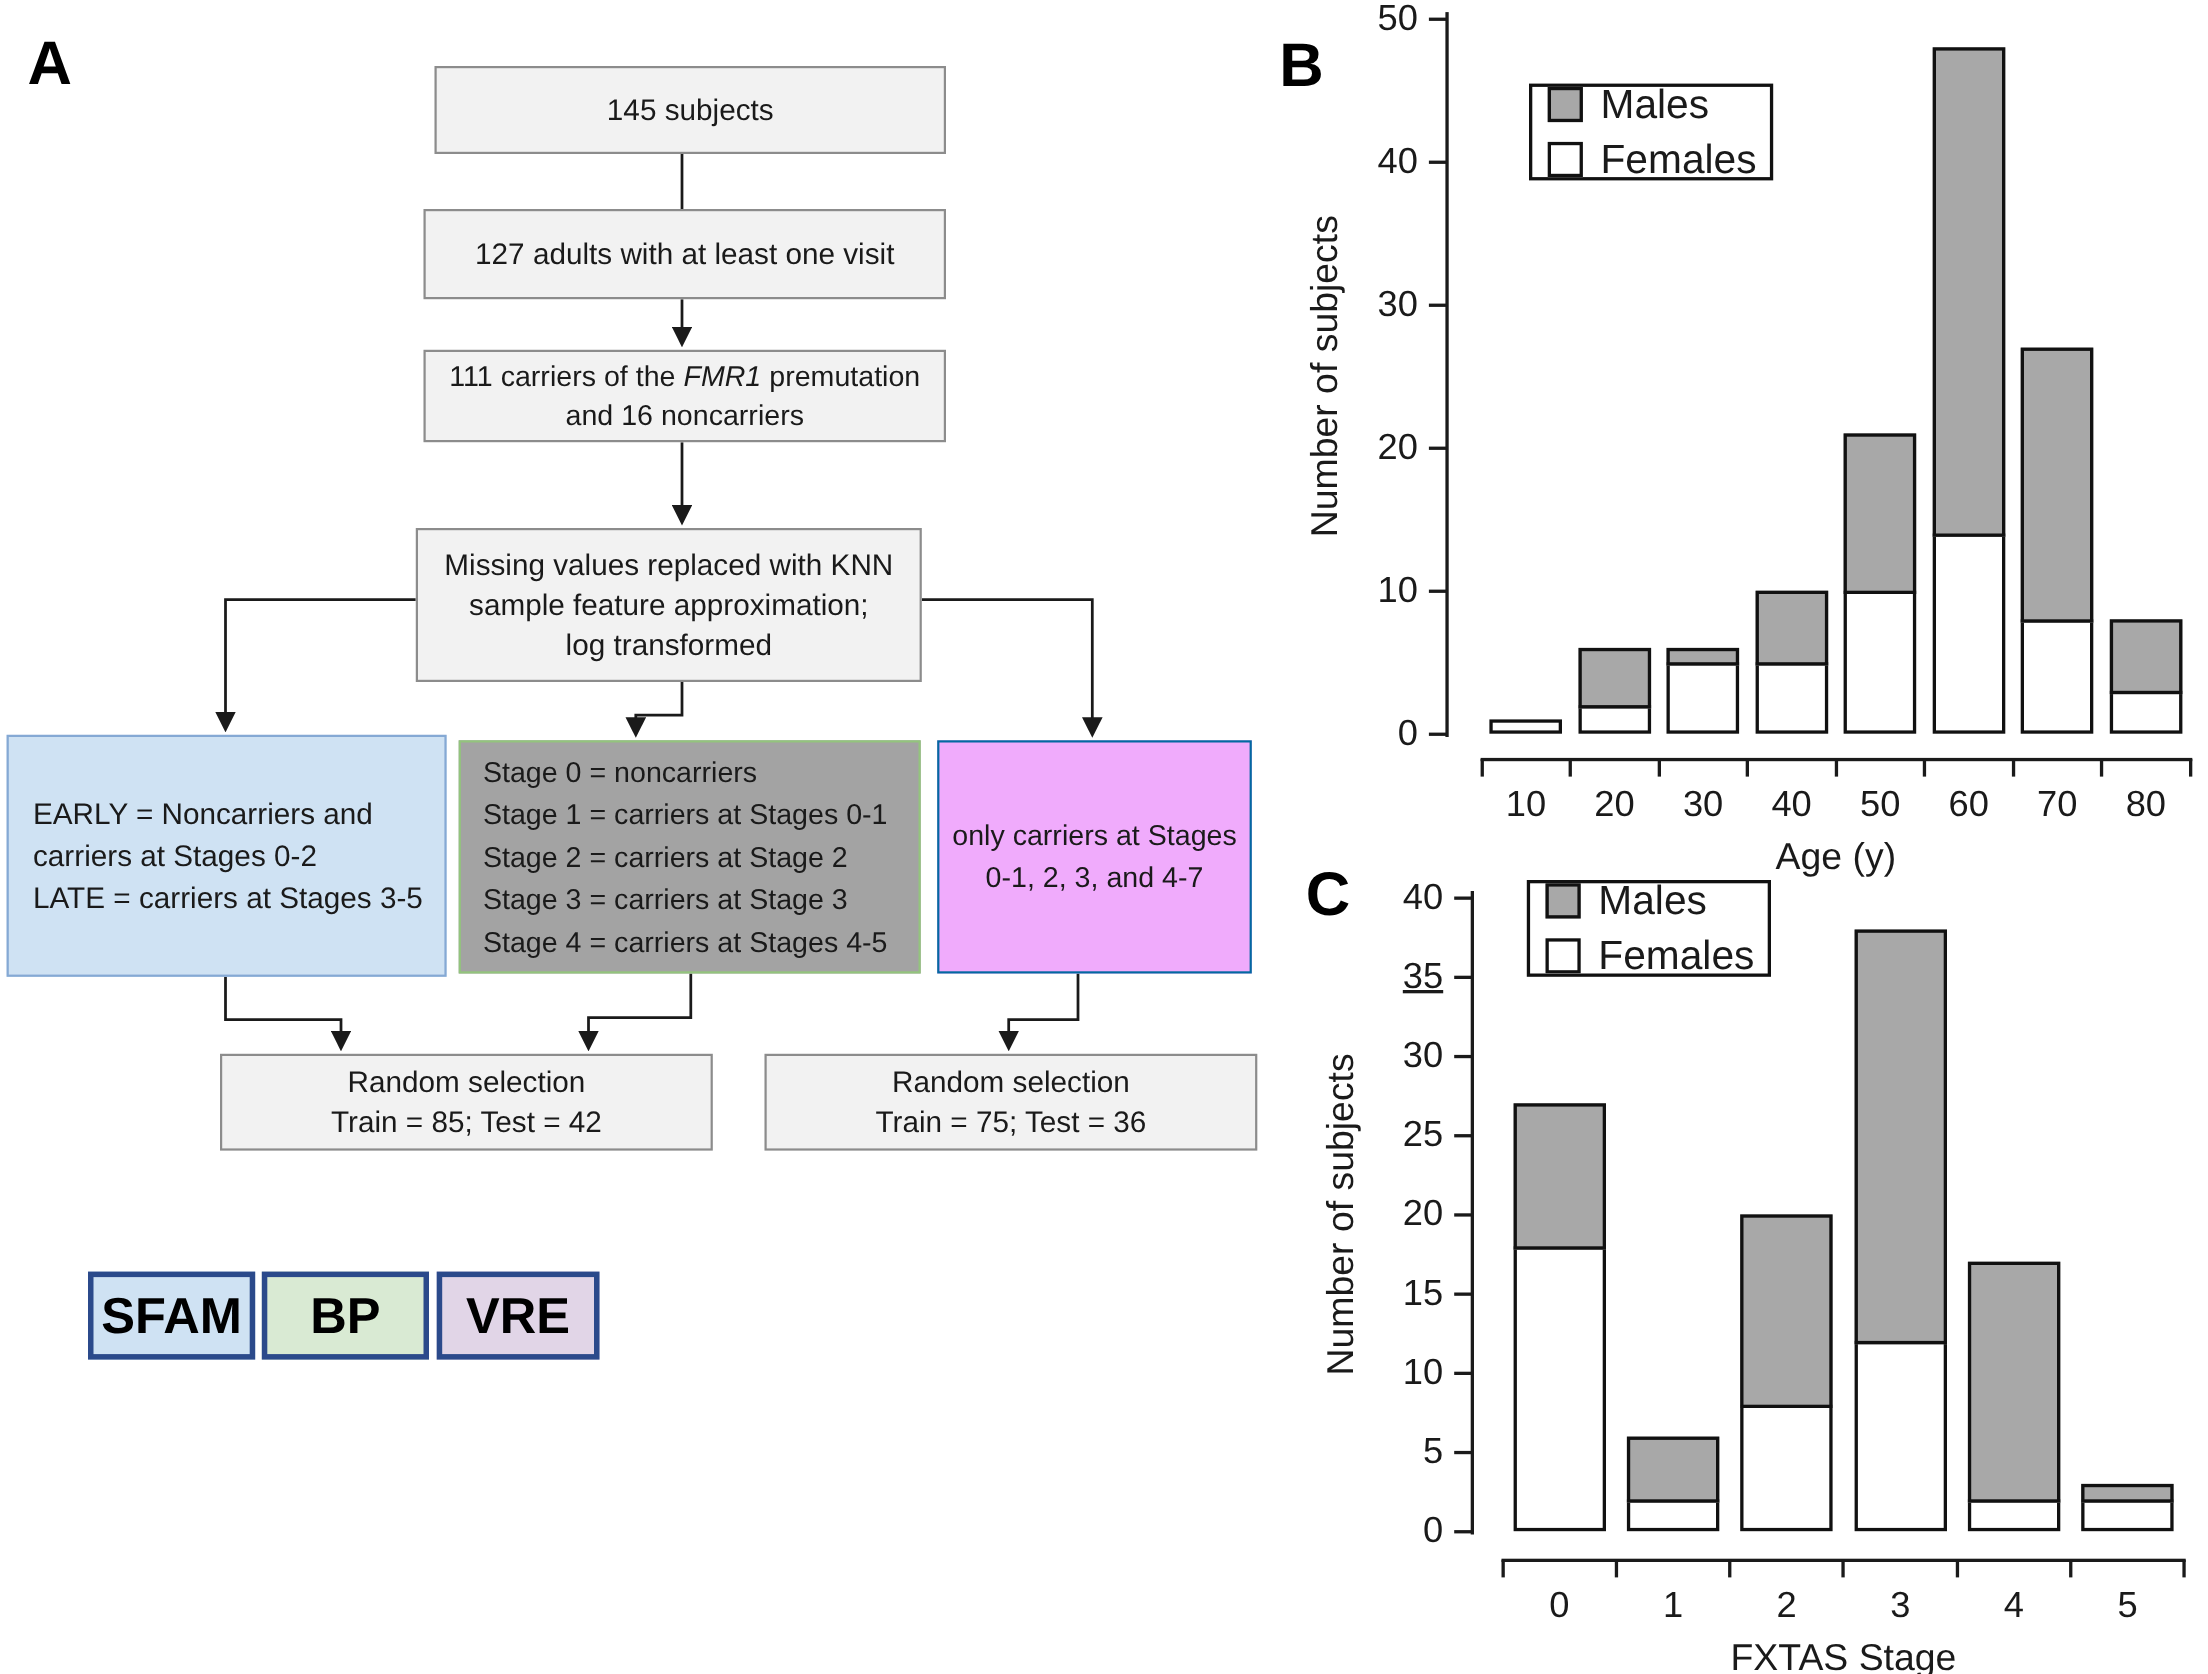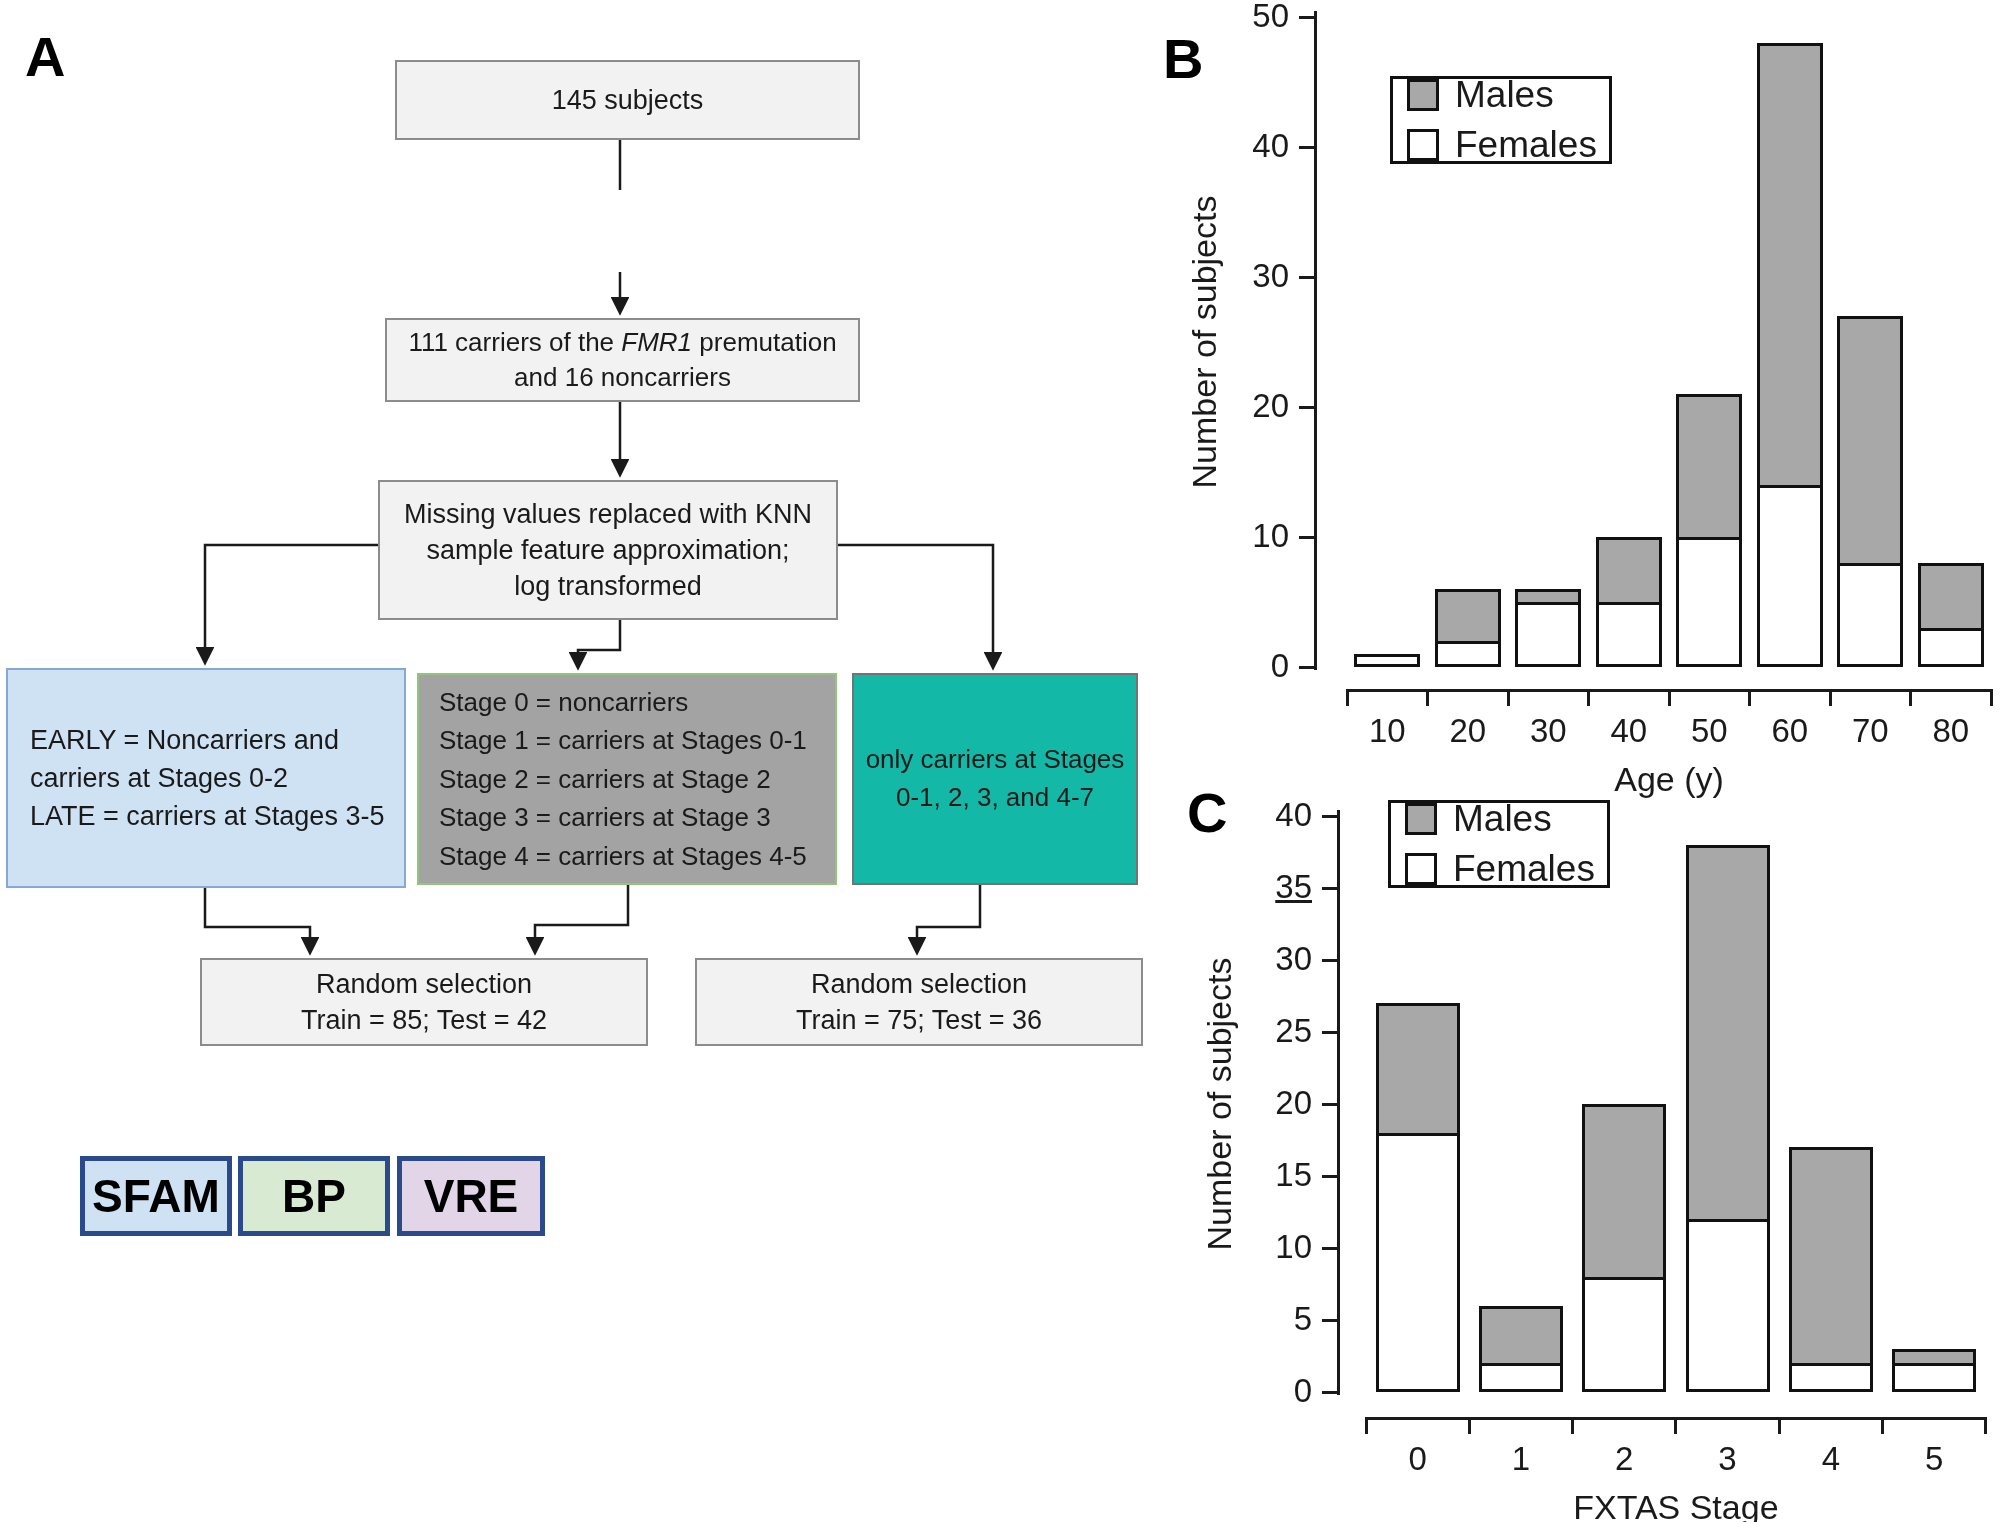--- a/index.html
+++ b/index.html
@@ -15,21 +15,21 @@
   }
   .panel-letter { position:absolute; font-weight:bold; font-size:56px; color:#000; }
   
   .fc-box {
     position:absolute; display:flex; flex-direction:column; justify-content:center; align-items:center;
     text-align:center; font-size:27px; line-height:1.34; background:#f2f2f2; border:2px solid #8c8c8c;
     white-space:nowrap;
   }
   .fc-box.blue  { background:#cfe2f3; border:2px solid #85a9d4; align-items:flex-start; text-align:left; padding-left:22px; font-size:27px; line-height:1.42;}
   .fc-box.green { background:#a3a3a3; border:2px solid #93c47d; align-items:flex-start; text-align:left; padding-left:20px; font-size:26px; line-height:1.48;}
-  .fc-box.purple{ background:#14b8a6; border:2px solid #737373; font-size:26px; line-height:1.45;}
+  .fc-box.purple{ background:#f0abfc; border:2px solid #0369a1; font-size:26px; line-height:1.45;}
   .chip {
     position:absolute; display:flex; align-items:center; justify-content:center;
     font-weight:bold; font-size:46px; border:5px solid #2b4a8b; color:#000;
   }
   #fc-svg { position:absolute; left:0; top:0; }
   
   .line { position:absolute; background:#1a1a1a; }
   .tick-label { position:absolute; font-size:33px; text-align:right; }
   .cat-label  { position:absolute; font-size:33px; text-align:center; }
   .axis-title { position:absolute; font-size:34px; text-align:center; }
@@ -67,20 +67,23 @@
       <path d="M205 888 V927 H310 V952" marker-end="url(#arr)"></path>
       <path d="M628 885 V925 H535 V952" marker-end="url(#arr)"></path>
       <path d="M980 885 V927 H917 V952" marker-end="url(#arr)"></path>
     </g>
   </svg>
 
   <div class="fc-box" style="left:395px; top:60px; width:465px; height:80px;">
     <div>145 subjects</div>
   </div>
 
+  <div class="fc-box" style="left:385px; top:190px; width:475px; height:82px;">
+    <div>127 adults with at least one visit</div>
+  </div>
 
   <div class="fc-box" style="left:385px; top:318px; width:475px; height:84px; font-size:26px;">
     <div><span>111 carriers of the </span><i>FMR1</i><span> premutation</span></div>
     <div>and 16 noncarriers</div>
   </div>
 
   <div class="fc-box" style="left:378px; top:480px; width:460px; height:140px;">
     <div>Missing values replaced with KNN</div>
     <div>sample feature approximation;</div>
     <div>log transformed</div>

